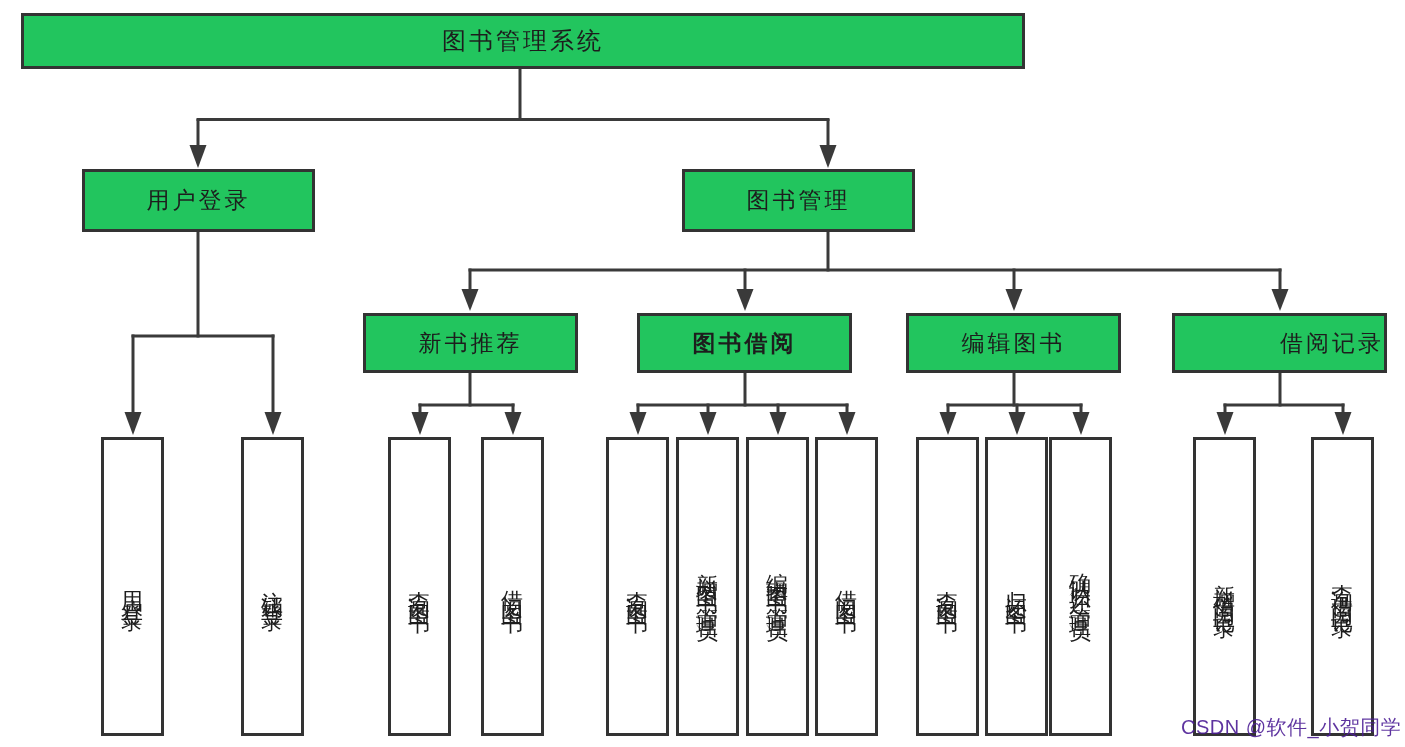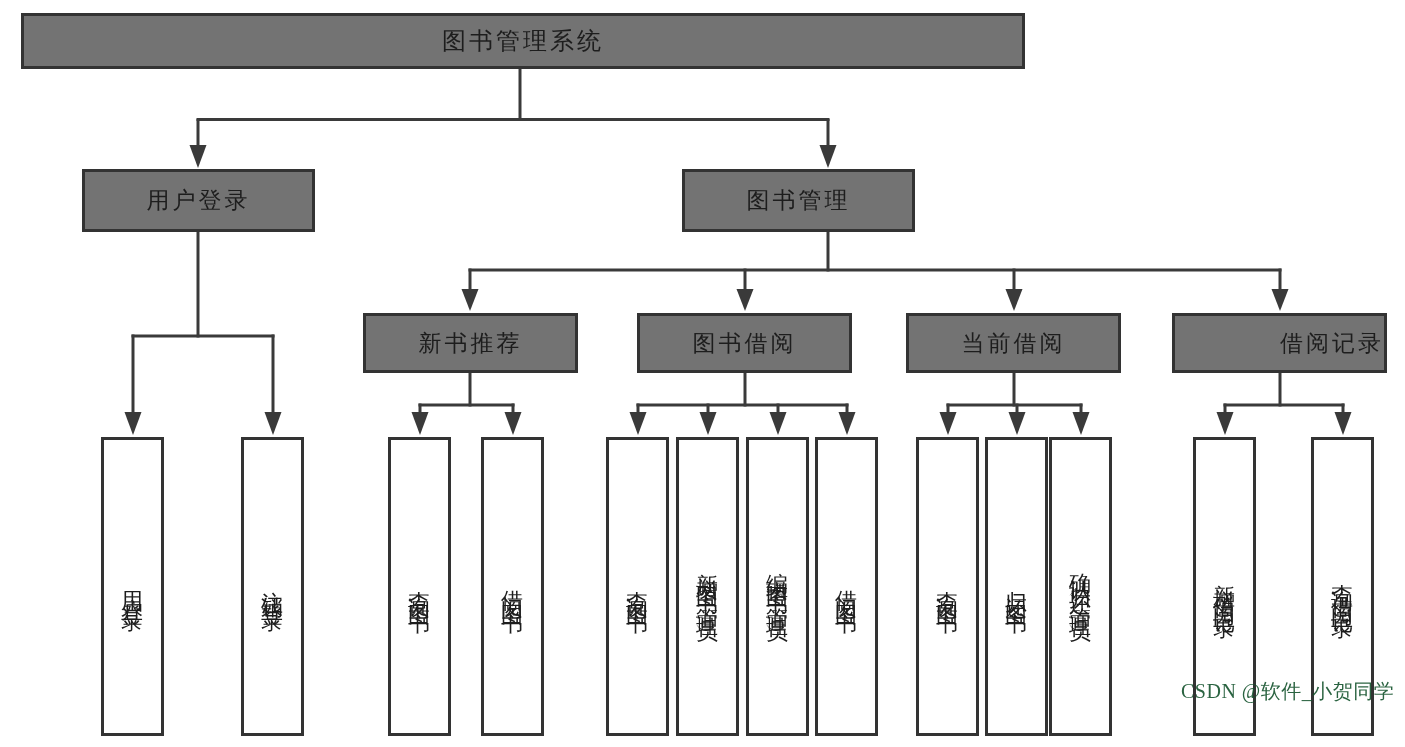--- a/index.html
+++ b/index.html
@@ -23,21 +23,21 @@
     fill: none;
   }
   svg.connectors polygon {
     fill: #3a3a3a;
     stroke: none;
   }
   .hbox {
     position: absolute;
     box-sizing: border-box;
     border: 3px solid #333333;
-    background: #737373;
+    background: #22c55e;
     display: flex;
     align-items: center;
     justify-content: center;
     font-size: 23px;
     letter-spacing: 3px;
     color: #1d1d1d;
     white-space: nowrap;
   }
   .root-box   { left: 21px;  top: 13px;  width: 1004px; height: 56px; font-size: 24px; }
   .l2-box     { top: 169px;  width: 233px; height: 63px; }
@@ -59,28 +59,27 @@
     text-orientation: mixed;
     font-size: 22px;
     letter-spacing: 7px;
     line-height: 1.05;
     color: #1d1d1d;
     white-space: nowrap;
   }
   .watermark {
     position: absolute;
     left: 1181px;
-    top: 678px;
+    top: 714px;
     font-size: 20px;
-    color: #14532d;
+    color: #4c1d95;
     letter-spacing: 0.5px;
     white-space: nowrap;
     z-index: 5;
     opacity: 0.9;
-    font-family: Liberation Serif, serif;
   }
 </style>
 </head>
 <body>
 
 <div class="canvas">
 
   <svg class="connectors" viewBox="0 0 1405 747">
 
     <g>
@@ -164,25 +163,25 @@
   <div class="hbox l2-box" style="left:82px;">
     <span>用户登录</span>
   </div>
   <div class="hbox l2-box" style="left:682px;">
     <span>图书管理</span>
   </div>
 
   <div class="hbox l3-box" style="left:363px;">
     <span>新书推荐</span>
   </div>
-  <div class="hbox l3-box" style="left:637px;">
+  <div class="hbox l3-box" style="left:637px;font-weight:bold;">
     <span>图书借阅</span>
   </div>
   <div class="hbox l3-box" style="left:906px;">
-    <span>当前借阅</span>
+    <span>编辑图书</span>
   </div>
   <div class="hbox l3-box" style="left:1172px;justify-content:flex-end;">
     <span>借阅记录</span>
   </div>
 
   <div class="leaf" style="left:101px;">
     <span class="vtext">用户登录</span>
   </div>
   <div class="leaf" style="left:241px;">
     <span class="vtext">注销登录</span>

